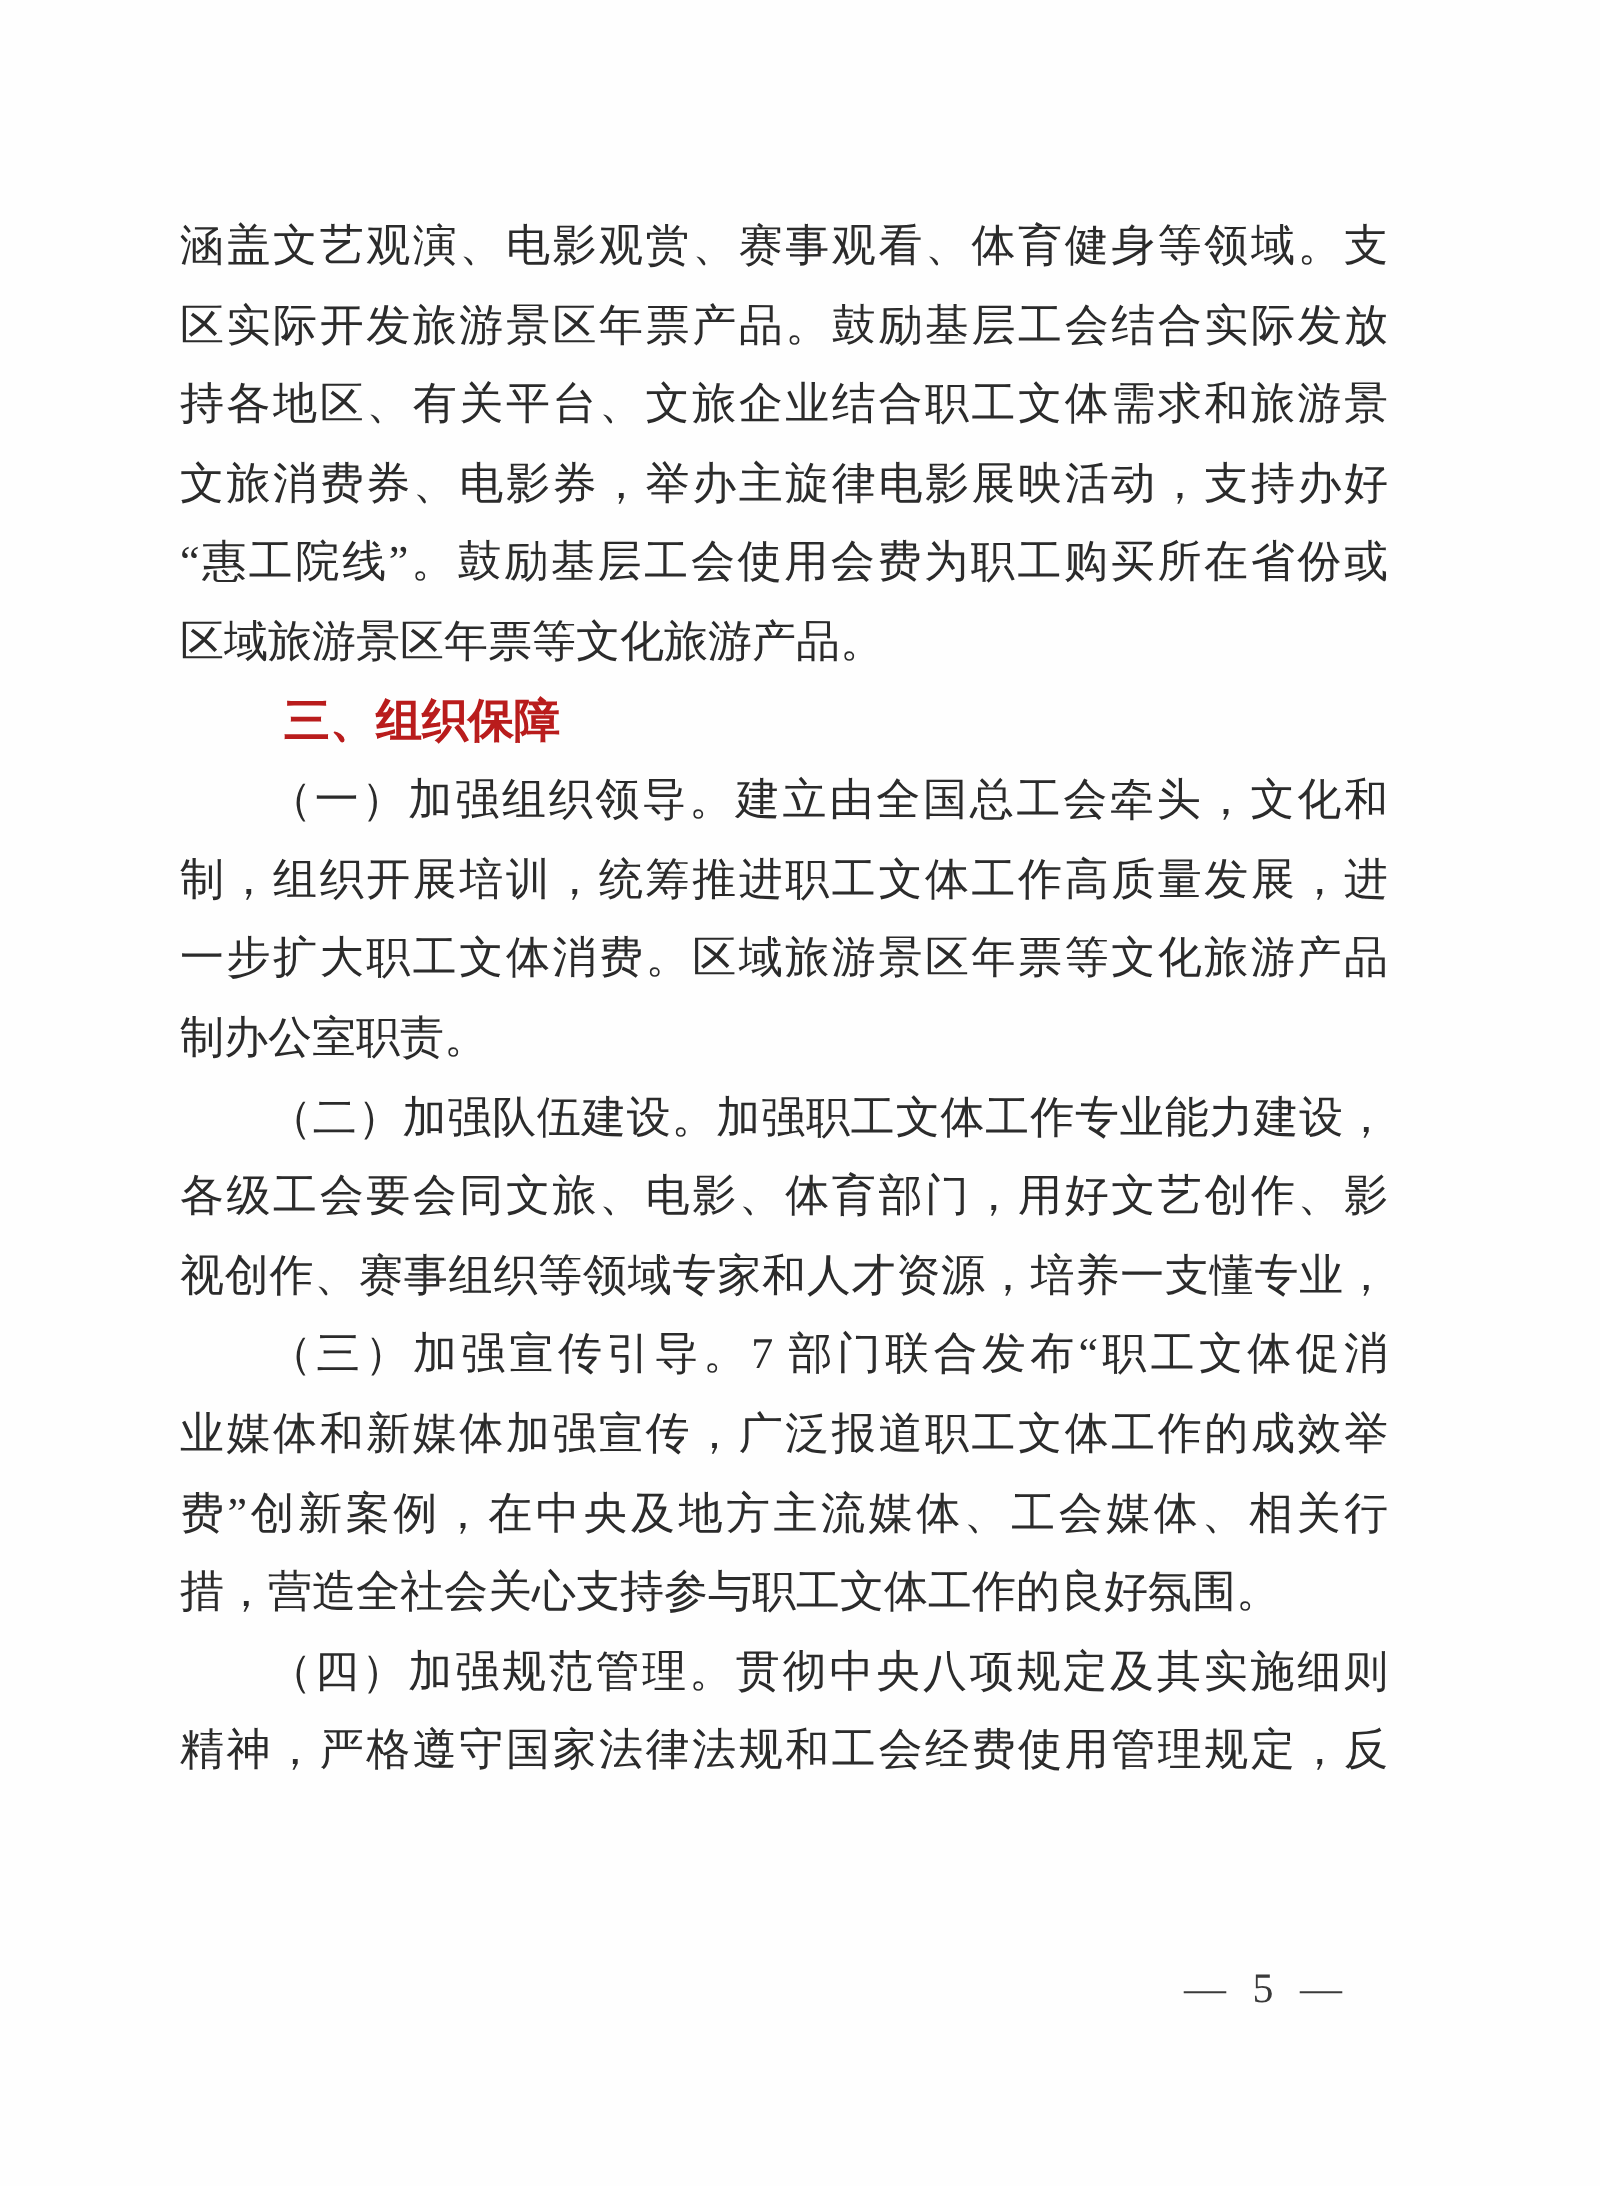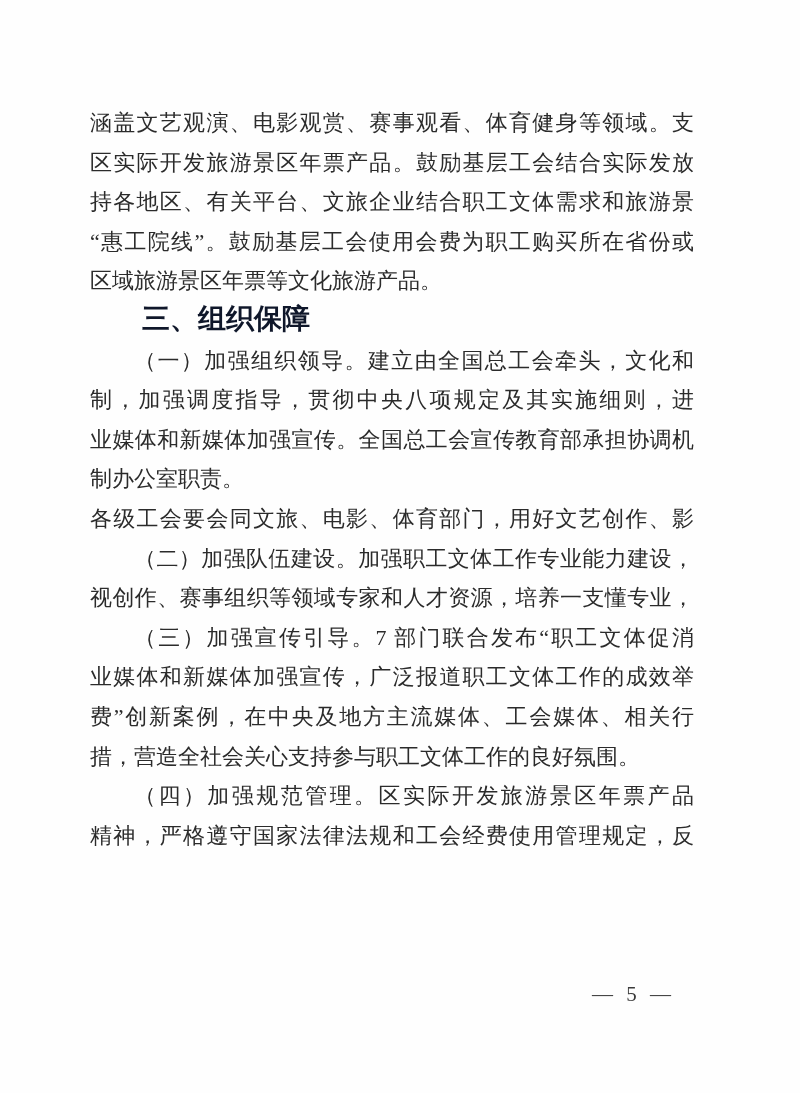--- a/index.html
+++ b/index.html
@@ -24,24 +24,24 @@
     text-align: justify;
     text-align-last: justify;
   }
   .ln.end {
     text-align-last: left;
   }
   .ln.ind {
     padding-left: 44px;
   }
   .heading {
-    font-family: Liberation Mono, monospace;
+    font-family: Liberation Sans, sans-serif;
     font-weight: 700;
-    font-size: 28px;
-    color: #0f172a;
+    font-size: 23px;
+    color: #b91c1c;
     padding-left: 52px;
     text-align: left;
     text-align-last: left;
   }
   .footer {
     position: absolute;
     top: 982px;
     right: 128px;
     font-family: "Liberation Serif", serif;
     font-size: 21px;
@@ -52,38 +52,39 @@
 </style>
 </head>
 <body>
 
 <div class="page">
   <div class="body-text">
 
     <div class="ln">涵盖文艺观演、电影观赏、赛事观看、体育健身等领域。支</div>
     <div class="ln">区实际开发旅游景区年票产品。鼓励基层工会结合实际发放</div>
     <div class="ln">持各地区、有关平台、文旅企业结合职工文体需求和旅游景</div>
+    <div class="ln">文旅消费券、电影券，举办主旋律电影展映活动，支持办好</div>
     <div class="ln">“惠工院线”。鼓励基层工会使用会费为职工购买所在省份或</div>
     <div class="ln end">区域旅游景区年票等文化旅游产品。</div>
 
     <div class="heading">三、组织保障</div>
 
     <div class="ln ind">（一）加强组织领导。建立由全国总工会牵头，文化和</div>
-    <div class="ln">制，加强调度指导，贯彻中央八项规定及其实施细则，进</div>
-    <div class="ln">业媒体和新媒体加强宣传。全国总工会宣传教育部承担协调机</div>
+    <div class="ln">制，组织开展培训，统筹推进职工文体工作高质量发展，进</div>
+    <div class="ln">一步扩大职工文体消费。区域旅游景区年票等文化旅游产品</div>
     <div class="ln end">制办公室职责。</div>
 
+    <div class="ln ind">（二）加强队伍建设。加强职工文体工作专业能力建设，</div>
     <div class="ln">各级工会要会同文旅、电影、体育部门，用好文艺创作、影</div>
-    <div class="ln ind">（二）加强队伍建设。加强职工文体工作专业能力建设，</div>
     <div class="ln">视创作、赛事组织等领域专家和人才资源，培养一支懂专业，</div>
 
     <div class="ln ind">（三）加强宣传引导。7 部门联合发布“职工文体促消</div>
     <div class="ln">业媒体和新媒体加强宣传，广泛报道职工文体工作的成效举</div>
     <div class="ln">费”创新案例，在中央及地方主流媒体、工会媒体、相关行</div>
     <div class="ln end">措，营造全社会关心支持参与职工文体工作的良好氛围。</div>
 
-    <div class="ln ind">（四）加强规范管理。区实际开发旅游景区年票产品</div>
+    <div class="ln ind">（四）加强规范管理。贯彻中央八项规定及其实施细则</div>
     <div class="ln">精神，严格遵守国家法律法规和工会经费使用管理规定，反</div>
 
   </div>
 
   <div class="footer">— 5 —</div>
 </div>
 
 </body></html>

